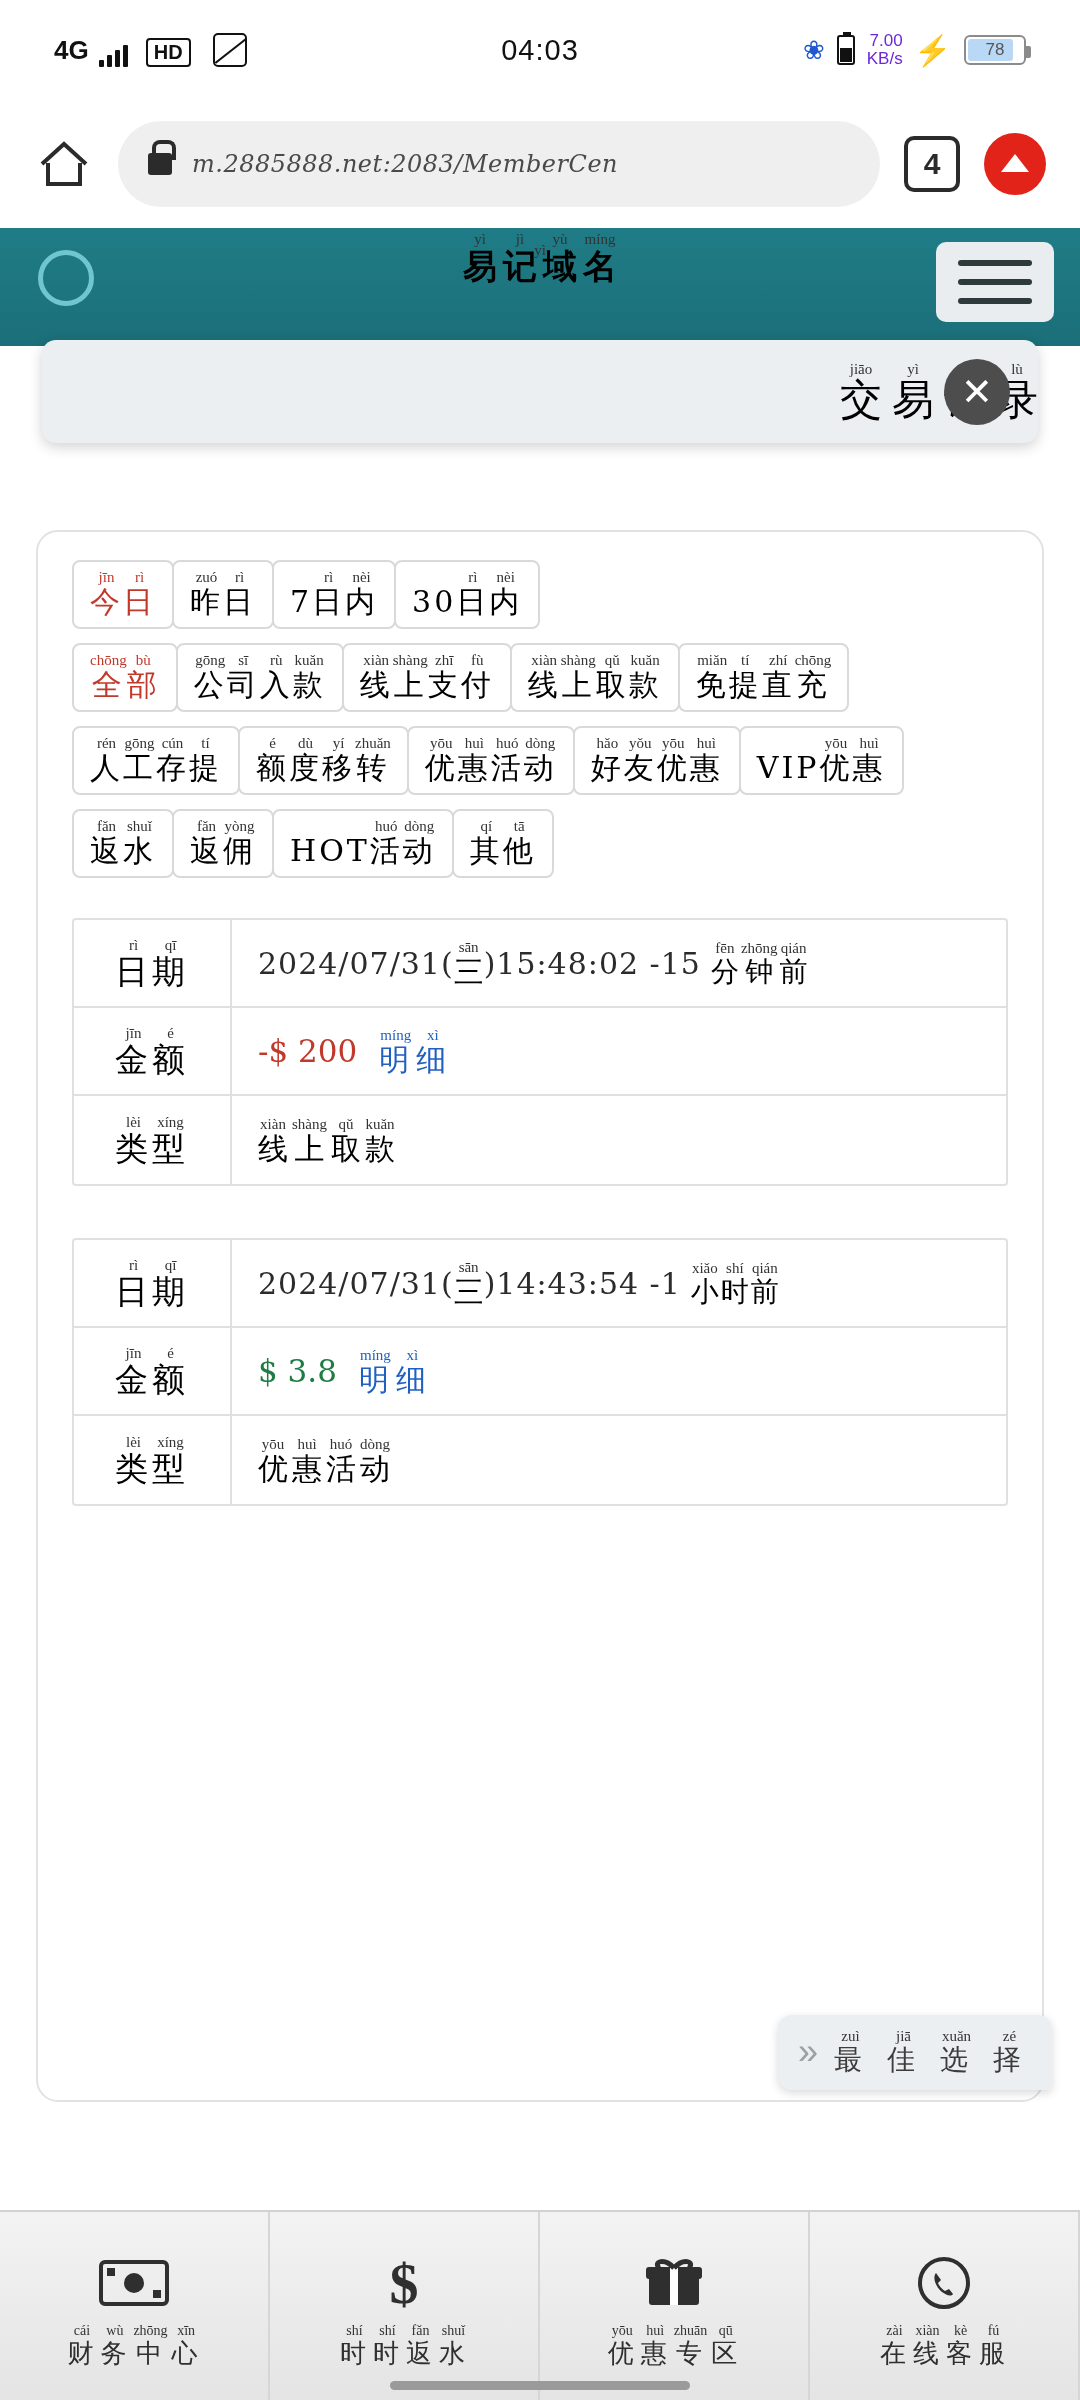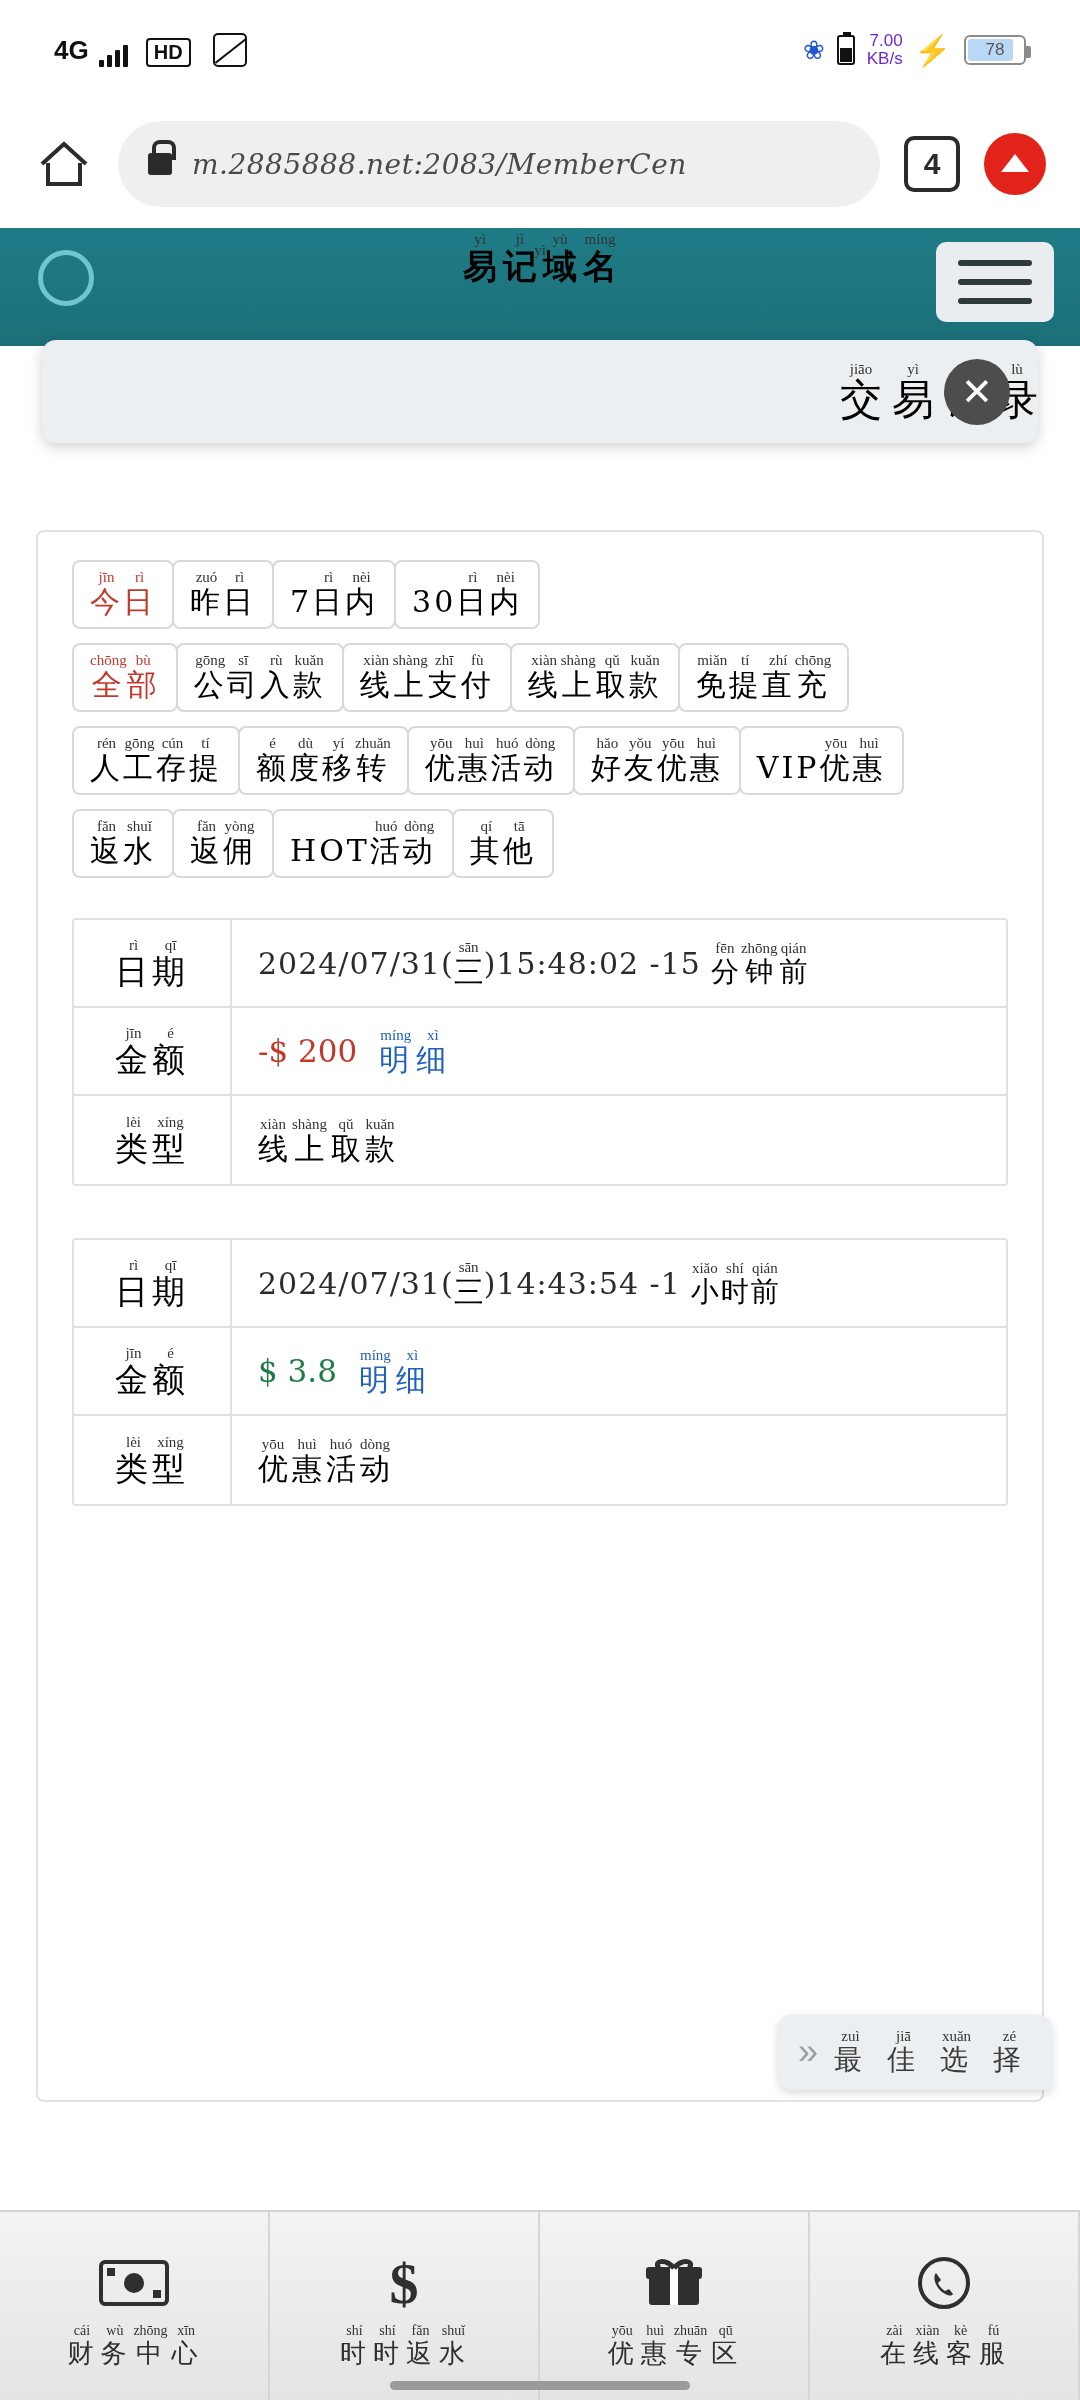--- a/index.html
+++ b/index.html
@@ -84,21 +84,21 @@
   }
   .lock {
     width: 24px; height: 22px; background: #2b2b2b; border-radius: 3px; position: relative; flex:none;
   }
   .lock:before {
     content: ""; position: absolute; top: -13px; left: 4px; width: 16px; height: 16px;
     border: 4px solid #2b2b2b; border-bottom: none; border-radius: 8px 8px 0 0;
   }
   .url-text {
     font-family: "DejaVu Serif", serif; font-style: italic;
-    font-size: 28px; color: #4a4a4a; letter-spacing: .5px;
+    font-size: 24px; color: #4a4a4a; letter-spacing: .5px;
   }
   .tabcount {
     width: 56px; height: 56px; border: 4px solid #2b2b2b; border-radius: 10px;
     display:flex; align-items:center; justify-content:center;
     font-size: 30px; font-weight: bold; color:#2b2b2b; flex:none;
   }
   .up-btn {
     width: 62px; height: 62px; border-radius: 50%; background: #e2231a;
     display:flex; align-items:center; justify-content:center; flex:none;
   }
@@ -148,21 +148,21 @@
   }
 
   
   .ruby { display:inline-flex; flex-direction:column; align-items:center; line-height:1; vertical-align: bottom;}
   .ruby .py { font-size: 15px; color:#333; font-family:"Liberation Serif", serif; margin-bottom:2px; white-space:nowrap;}
   .ruby .hz { font-family:"DejaVu Serif", serif; }
 
   
   .content-card {
     position:absolute; top: 352px; left: 36px; right: 36px; bottom: 298px;
-    background:#fff; border:2px solid #e2e2e2; border-radius: 8px;
+    background:#fff; border:2px solid #e2e2e2; border-radius: 22px;
   }
   .filters { padding: 28px 34px 0 34px; }
   .frow { display:flex; flex-wrap: wrap; gap: 0; margin-bottom: 14px; }
   .chip {
     border:2px solid #d9d9d9; border-radius: 8px; background:#fff;
     padding: 8px 16px 10px 16px; margin-right: -2px;
     display:flex; align-items:flex-end; min-height: 62px;
   }
   .chip.active { color:#c0392b; }
   .chip.active .py, .chip.active .hz { color:#c0392b; }
@@ -226,20 +226,21 @@
     <span class="net-4g">4G</span>
     <span class="bars">
         <i></i>
         <i></i>
         <i></i>
         <i></i>
       </span>
     <span class="hd-badge">HD</span>
     <span class="sim-icon"></span>
   </div>
+  <div class="sb-clock">04:03</div>
   <div class="sb-right">
     <span class="bt-icon">❀</span>
     <span class="batt-small">
         <i></i>
       </span>
     <span class="kbs">
       <span>7.00</span><br>
       <span>KB/s</span>
     </span>
     <span class="bolt">⚡</span>

